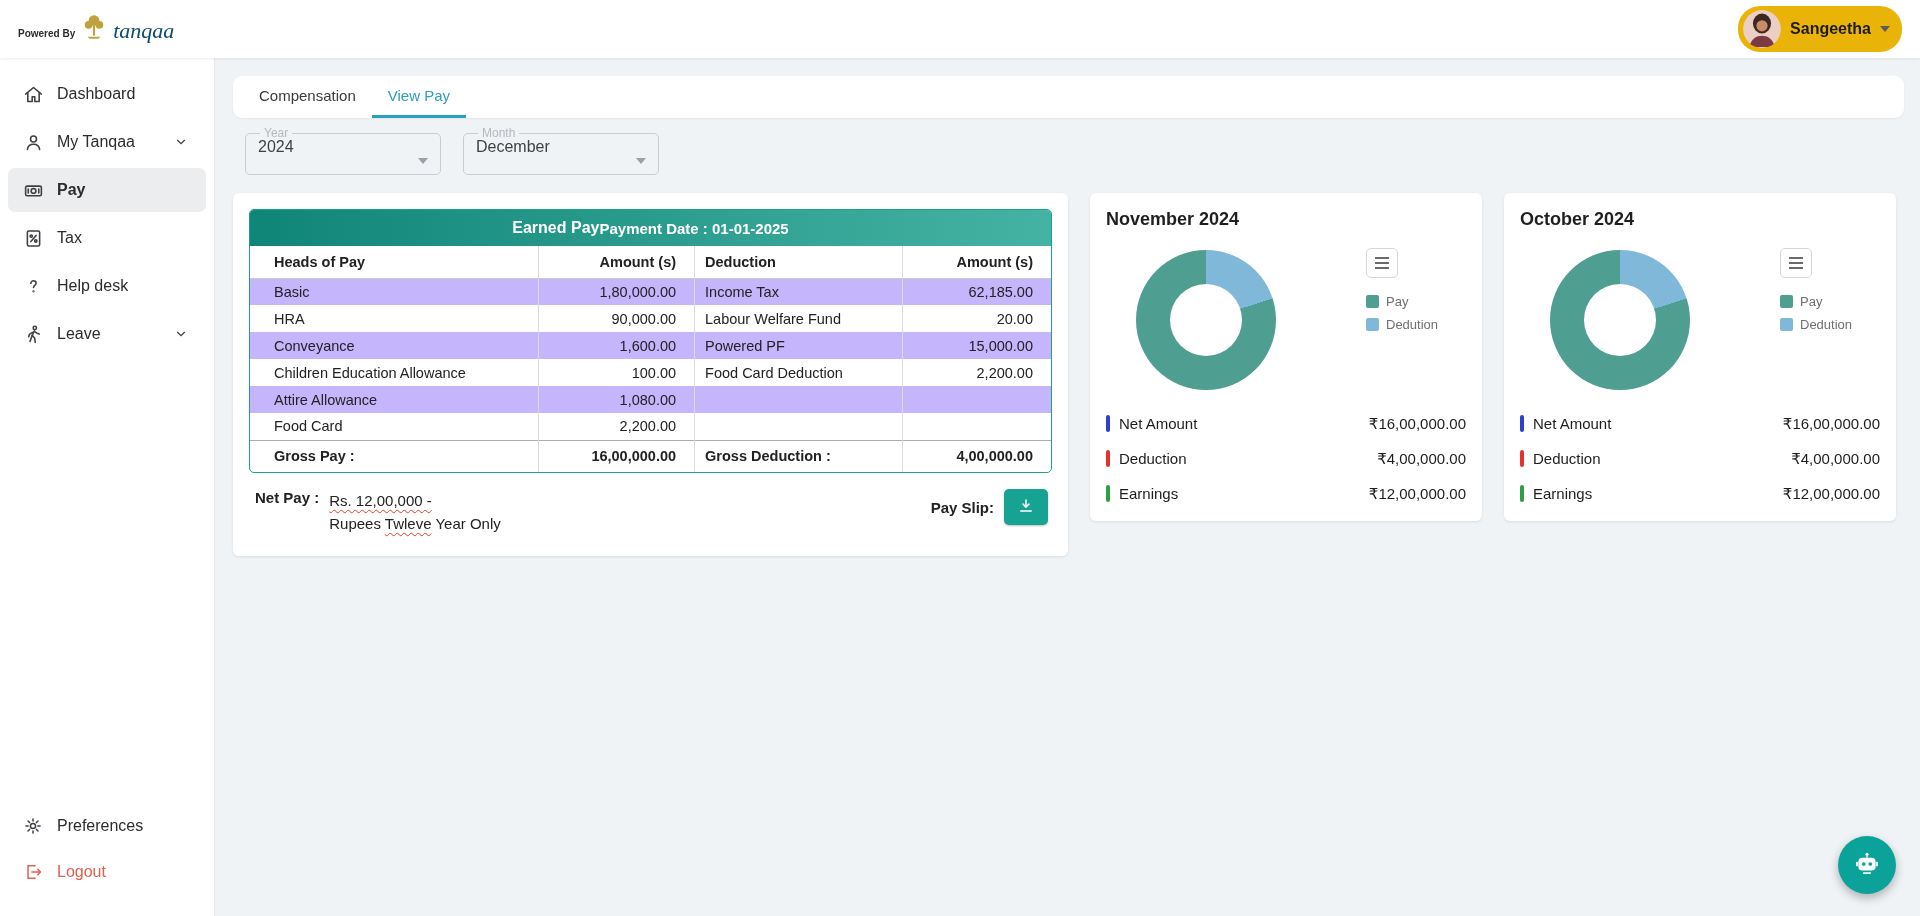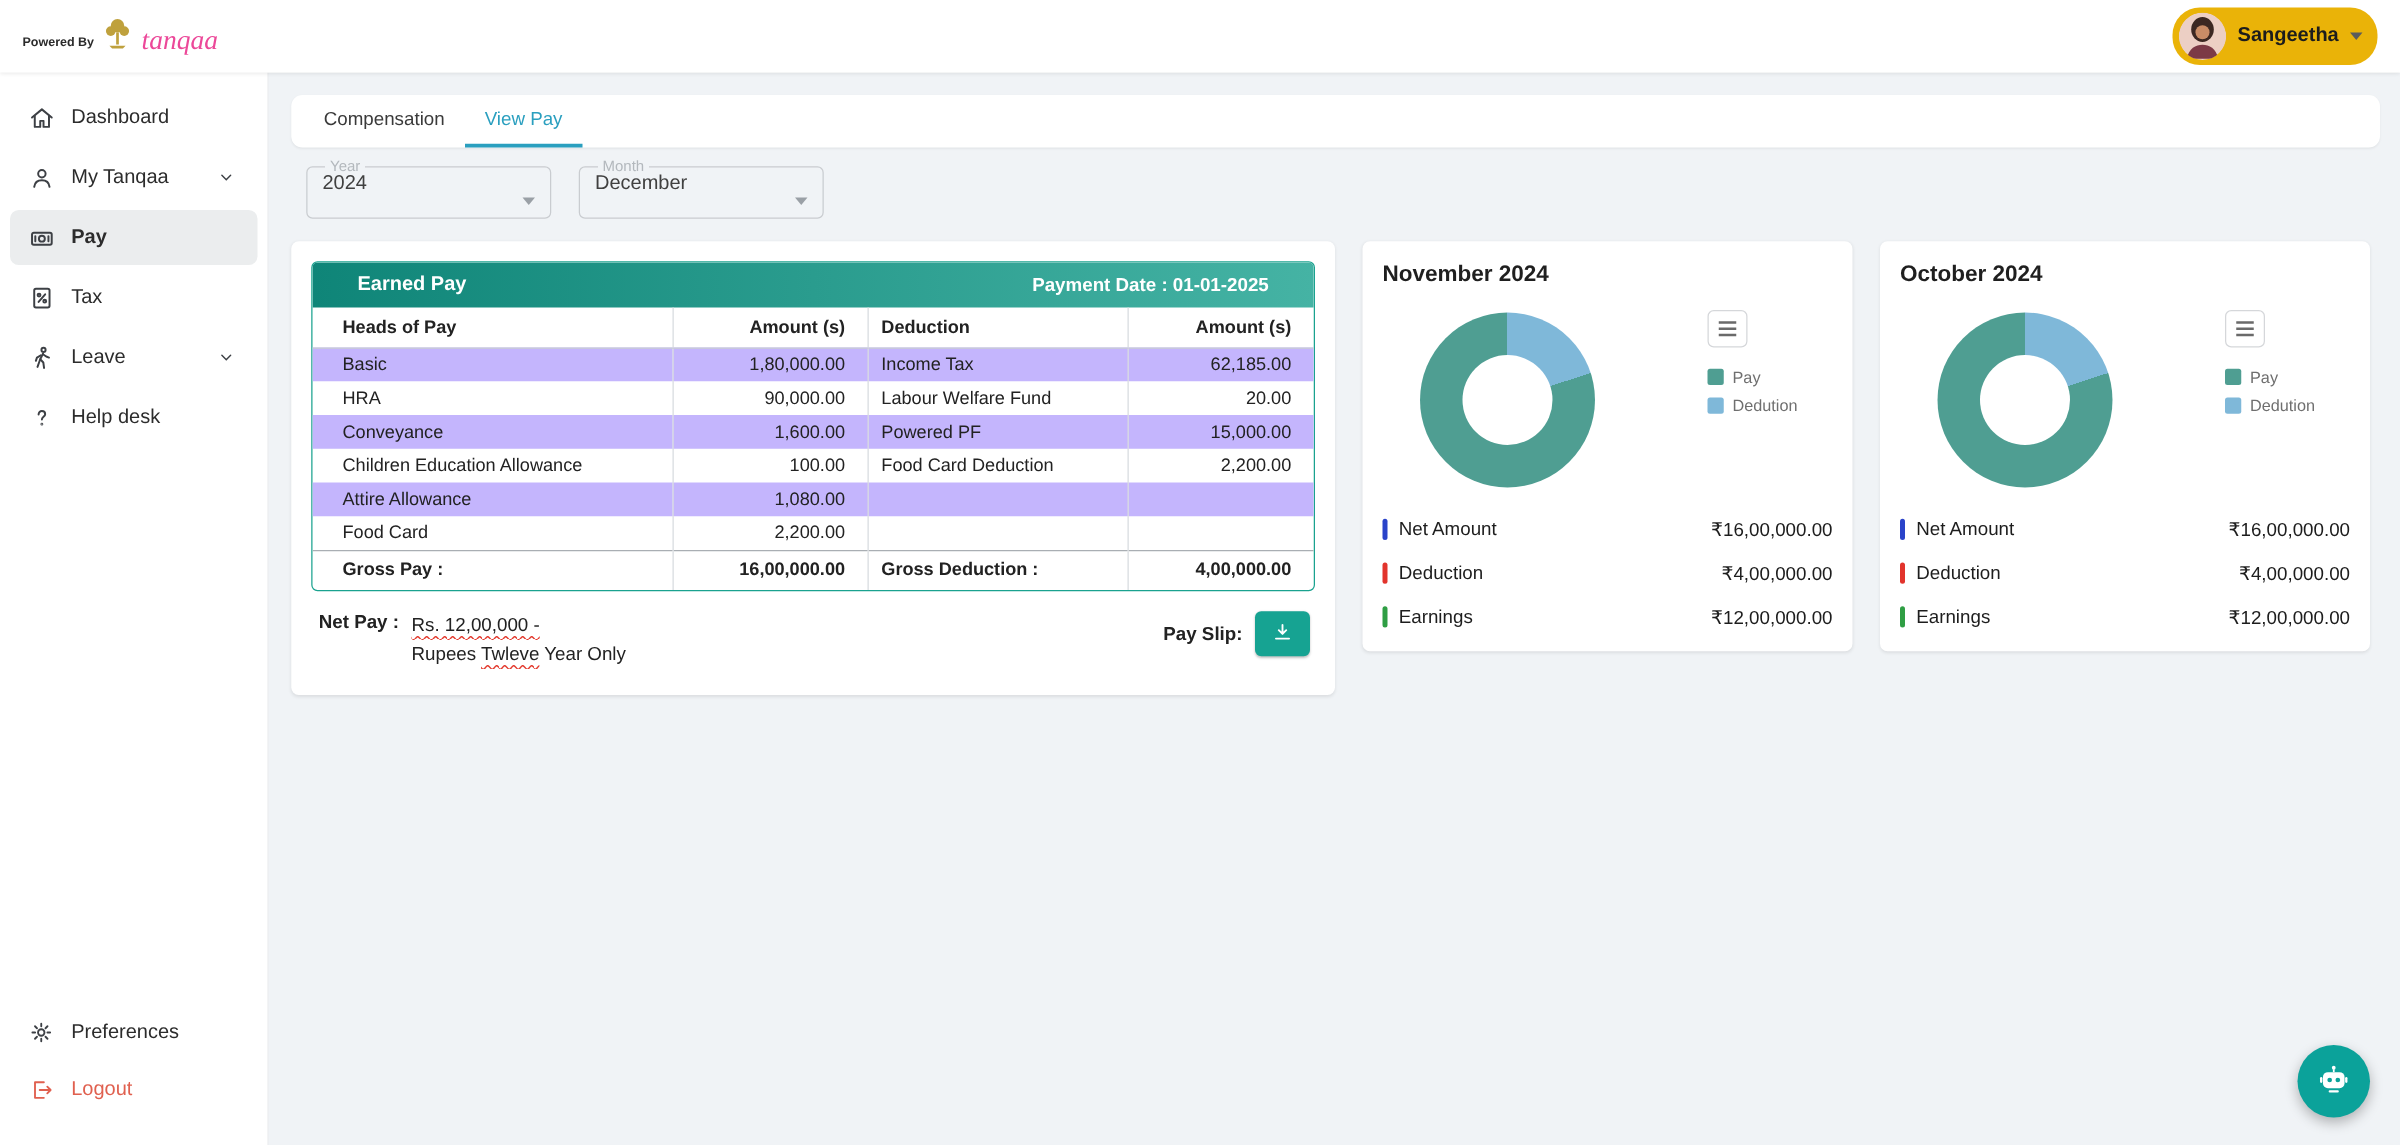--- a/index.html
+++ b/index.html
@@ -4,21 +4,21 @@
 <style>
   * { box-sizing: border-box; margin: 0; padding: 0; }
   html,body { width:1920px; height:916px; overflow:hidden; }
   body { font-family:"Liberation Sans","DejaVu Sans",sans-serif; background:#fff; color:#222; }
 
   
   .topbar { height:58px; background:#fff; display:flex; align-items:center; justify-content:space-between;
             padding:0 18px; position:relative; z-index:5; box-shadow:0 1px 3px rgba(0,0,0,.08); }
   .brand { display:flex; align-items:flex-end; gap:6px; }
   .powered-by { font-size:10px; font-weight:bold; color:#2b2b2b; margin-bottom:6px; }
-  .brand-name { font-family:"Liberation Serif","DejaVu Serif",serif; font-style:italic; font-size:22px; color:#ec4899; margin-bottom:1px; }
+  .brand-name { font-family:"Liberation Serif","DejaVu Serif",serif; font-style:italic; font-size:22px; color:#0c4a6e; margin-bottom:1px; }
   .user-chip { display:flex; align-items:center; gap:9px; background:#eab308; border-radius:22px; padding:4px 12px 4px 5px; cursor:pointer; }
   .avatar { width:38px; height:38px; border-radius:50%; overflow:hidden; flex:none; }
   .user-name { font-size:16px; font-weight:bold; color:#1c1c1c; }
   .caret-down { width:0; height:0; border-left:5px solid transparent; border-right:5px solid transparent; border-top:6px solid #5c5c5c; }
 
   
   .app { display:flex; height:858px; }
   .sidebar { width:215px; background:#fff; border-right:1px solid #e7e9eb; display:flex; flex-direction:column; padding-top:12px; flex:none;justify-content:center; }
   .nav-item { display:flex; align-items:center; gap:13px; padding:11px 14px; margin:2px 8px; border-radius:7px;
               font-size:16px; color:#2c2c2c; cursor:pointer; }
@@ -45,21 +45,21 @@
   .select-value { font-size:16px; color:#404040; margin-top:-1px; }
   .select-caret { position:absolute; right:12px; top:19px; width:0; height:0;
                   border-left:5px solid transparent; border-right:5px solid transparent; border-top:6px solid #9aa0a6; }
 
   
   .content { display:flex; align-items:flex-start; gap:22px; }
   .card { background:#fff; border-radius:6px; box-shadow:0 1px 3px rgba(0,0,0,.09); }
   .pay-card { width:835px; padding:16px; }
 
   .pay-box { border:1px solid #1aa28f; border-radius:5px; overflow:hidden; }
-  .pay-box-header { display:flex; justify-content:space-between; align-items:center; padding:9px 36px;
+  .pay-box-header { display:flex; justify-content:center; align-items:center; padding:9px 20px;
                     background:linear-gradient(90deg,#0f8578,#45b3a4); color:#fff; }
   .pay-box-title { font-size:16px; font-weight:bold; }
   .pay-box-date { font-size:15px; font-weight:600; }
 
   table.paytable { width:100%; border-collapse:collapse; font-size:14.5px; }
   .paytable th, .paytable td { height:27px; padding:3px 18px 3px 10px; border-left:1px solid #d8dcdf; }
   .paytable th:first-child, .paytable td:first-child { border-left:none; padding-left:24px; }
   .paytable th { text-align:left; font-weight:bold; height:32px; border-bottom:1px solid #c8cdd1; }
   .paytable th.num, .paytable td.num { text-align:right; }
   .paytable tr.stripe td { background:#c4b5fd; }
@@ -171,43 +171,43 @@
           <rect x="5" y="3.5" width="14" height="17" rx="1.6"></rect>
             <path d="M9 15.5 15 8.5"></path>
           <circle cx="9.4" cy="9.2" r="1.3"></circle>
             <circle cx="14.6" cy="14.8" r="1.3"></circle>
         </svg>
       </span>
       <span>Tax</span>
     </div>
     <div class="nav-item">
       <span class="nav-icon">
+        <svg width="21" height="21" viewBox="0 0 24 24" fill="none" stroke-width="1.8" stroke-linecap="round">
+          <path d="M9 8.6c0-1.9 1.4-3.1 3-3.1s3 1.1 3 2.9c0 2.3-3 2.5-3 4.8"></path>
+            <circle cx="12" cy="17.5" r="0.4" fill="#3d4045"></circle>
+        </svg>
+      </span>
+      <span>Help desk</span>
+    </div>
+    <div class="nav-item">
+      <span class="nav-icon">
         <svg width="21" height="21" viewBox="0 0 24 24" fill="none" stroke-width="1.8" stroke-linecap="round" stroke-linejoin="round">
           <circle cx="13.5" cy="4.5" r="1.9"></circle>
             <path d="M13 8l-2.5 5 2.8 3 .7 5"></path>
             <path d="M10.5 13l-2.5 7"></path>
             <path d="M13 8.5l3 2 2.5 1"></path>
             <path d="M11 9.5l-3.5 2-1 3"></path>
         </svg>
       </span>
       <span>Leave</span>
       <span class="nav-chevron">
         <svg width="14" height="14" viewBox="0 0 24 24" fill="none" stroke="#3d4045" stroke-width="2" stroke-linecap="round">
             <path d="M6 9l6 6 6-6"></path>
           </svg>
       </span>
-    </div>
-    <div class="nav-item">
-      <span class="nav-icon">
-        <svg width="21" height="21" viewBox="0 0 24 24" fill="none" stroke-width="1.8" stroke-linecap="round">
-          <path d="M9 8.6c0-1.9 1.4-3.1 3-3.1s3 1.1 3 2.9c0 2.3-3 2.5-3 4.8"></path>
-            <circle cx="12" cy="17.5" r="0.4" fill="#3d4045"></circle>
-        </svg>
-      </span>
-      <span>Help desk</span>
     </div>
 
     <div class="sidebar-footer">
       <div class="nav-item">
         <span class="nav-icon">
           <svg width="20" height="20" viewBox="0 0 24 24" fill="none" stroke-width="1.8" stroke-linecap="round">
             <circle cx="12" cy="12" r="3.1"></circle>
             <path d="M12 3.5v2.6M12 17.9v2.6M3.5 12h2.6M17.9 12h2.6M6 6l1.9 1.9M16.1 16.1 18 18M18 6l-1.9 1.9M7.9 16.1 6 18"></path>
           </svg>
         </span>

